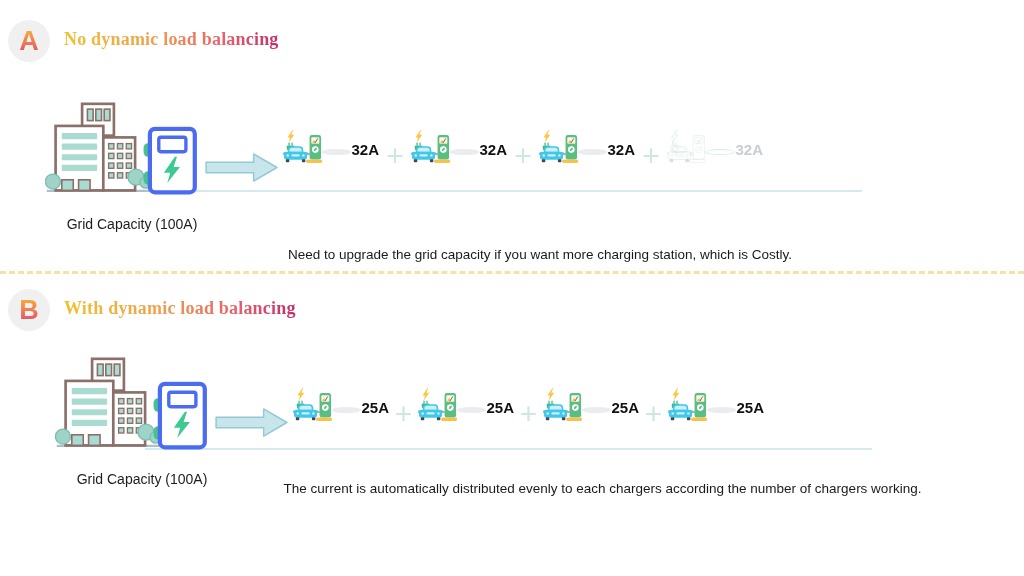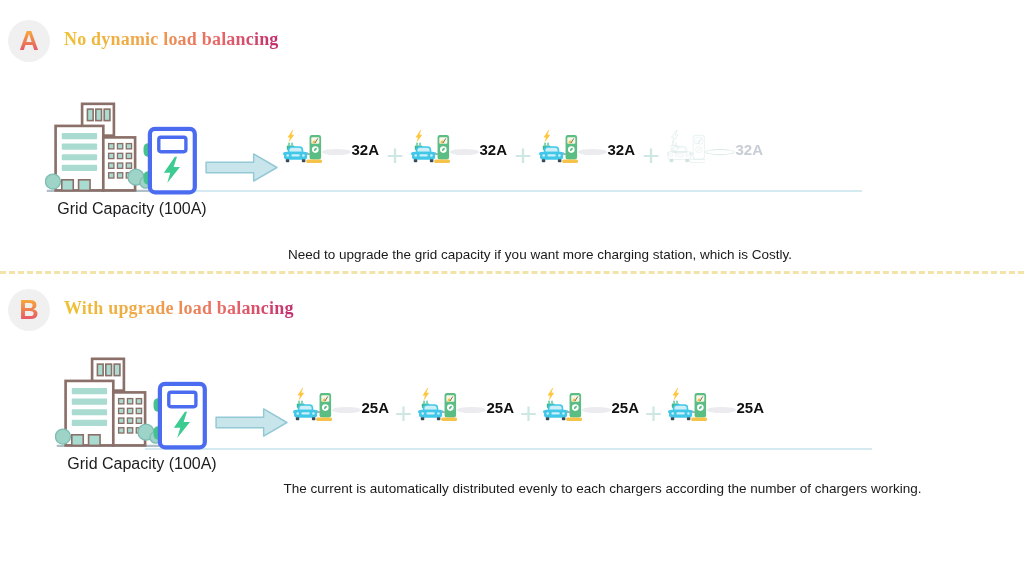--- a/index.html
+++ b/index.html
@@ -18,22 +18,22 @@
 
   
   .divider{position:absolute;left:0;right:0;top:271px;border-top:3px dashed #f2e3a8;}
 
   
   .baseline{position:absolute;height:2px;background:#d5eaf0;z-index:0;}
   .src-group{position:absolute;width:240px;height:135px;z-index:1;}
   .building-svg{position:absolute;left:0;top:2px;}
   .panel-svg{position:absolute;left:96px;top:26px;}
   .arrow-svg{position:absolute;left:160px;top:51px;}
-  .src-label{position:absolute;top:100px;left:-8px;width:190px;text-align:center;
-             font-size:16px;color:#1d1d1f;}
+  .src-label{position:absolute;top:116px;left:-8px;width:190px;text-align:center;
+             font-size:14px;color:#1d1d1f;}
 
   .chargers-row{position:absolute;display:flex;align-items:flex-start;z-index:1;}
   .slot{width:96px;display:flex;flex-direction:row;align-items:center;}
   .plus{height:86px;display:flex;align-items:center;justify-content:center;
         padding-top:18px;box-sizing:border-box;font-size:30px;font-weight:400;color:#cfe7e3;}
   .row-a .plus{width:32px;}
   .row-b .plus{width:29px;}
   .shadow{width:72px;height:6px;border-radius:50%;background:#ebebf0;margin-top:10px;}
   .amp-label{margin-top:5px;font-size:15px;font-weight:bold;color:#111;}
 
@@ -191,21 +191,21 @@
     </div>
   </div>
 
   <div class="caption" style="left:140px;top:247px;width:800px;">Need to upgrade the grid capacity if you want more charging station, which is Costly.</div>
 
   <div class="divider"></div>
 
   <div class="badge" style="left:8px;top:289px;">
     <span class="badge-letter">B</span>
   </div>
-  <div class="sec-title" style="left:64px;top:298px;">With upgrade load balancing</div>
+  <div class="sec-title" style="left:64px;top:298px;">With dynamic load balancing</div>
 
   <div class="baseline" style="left:145px;top:448px;width:727px;"></div>
 
   <div class="src-group" style="left:55px;top:355px;">
     <svg class="building-svg" width="106" height="92" viewBox="0 0 120 104">
         <use href="#sym-building" xlink:href="#sym-building"></use>
       </svg>
     <svg class="panel-svg" width="61" height="70" viewBox="0 0 72 82">
         <use href="#sym-panel" xlink:href="#sym-panel"></use>
       </svg>

